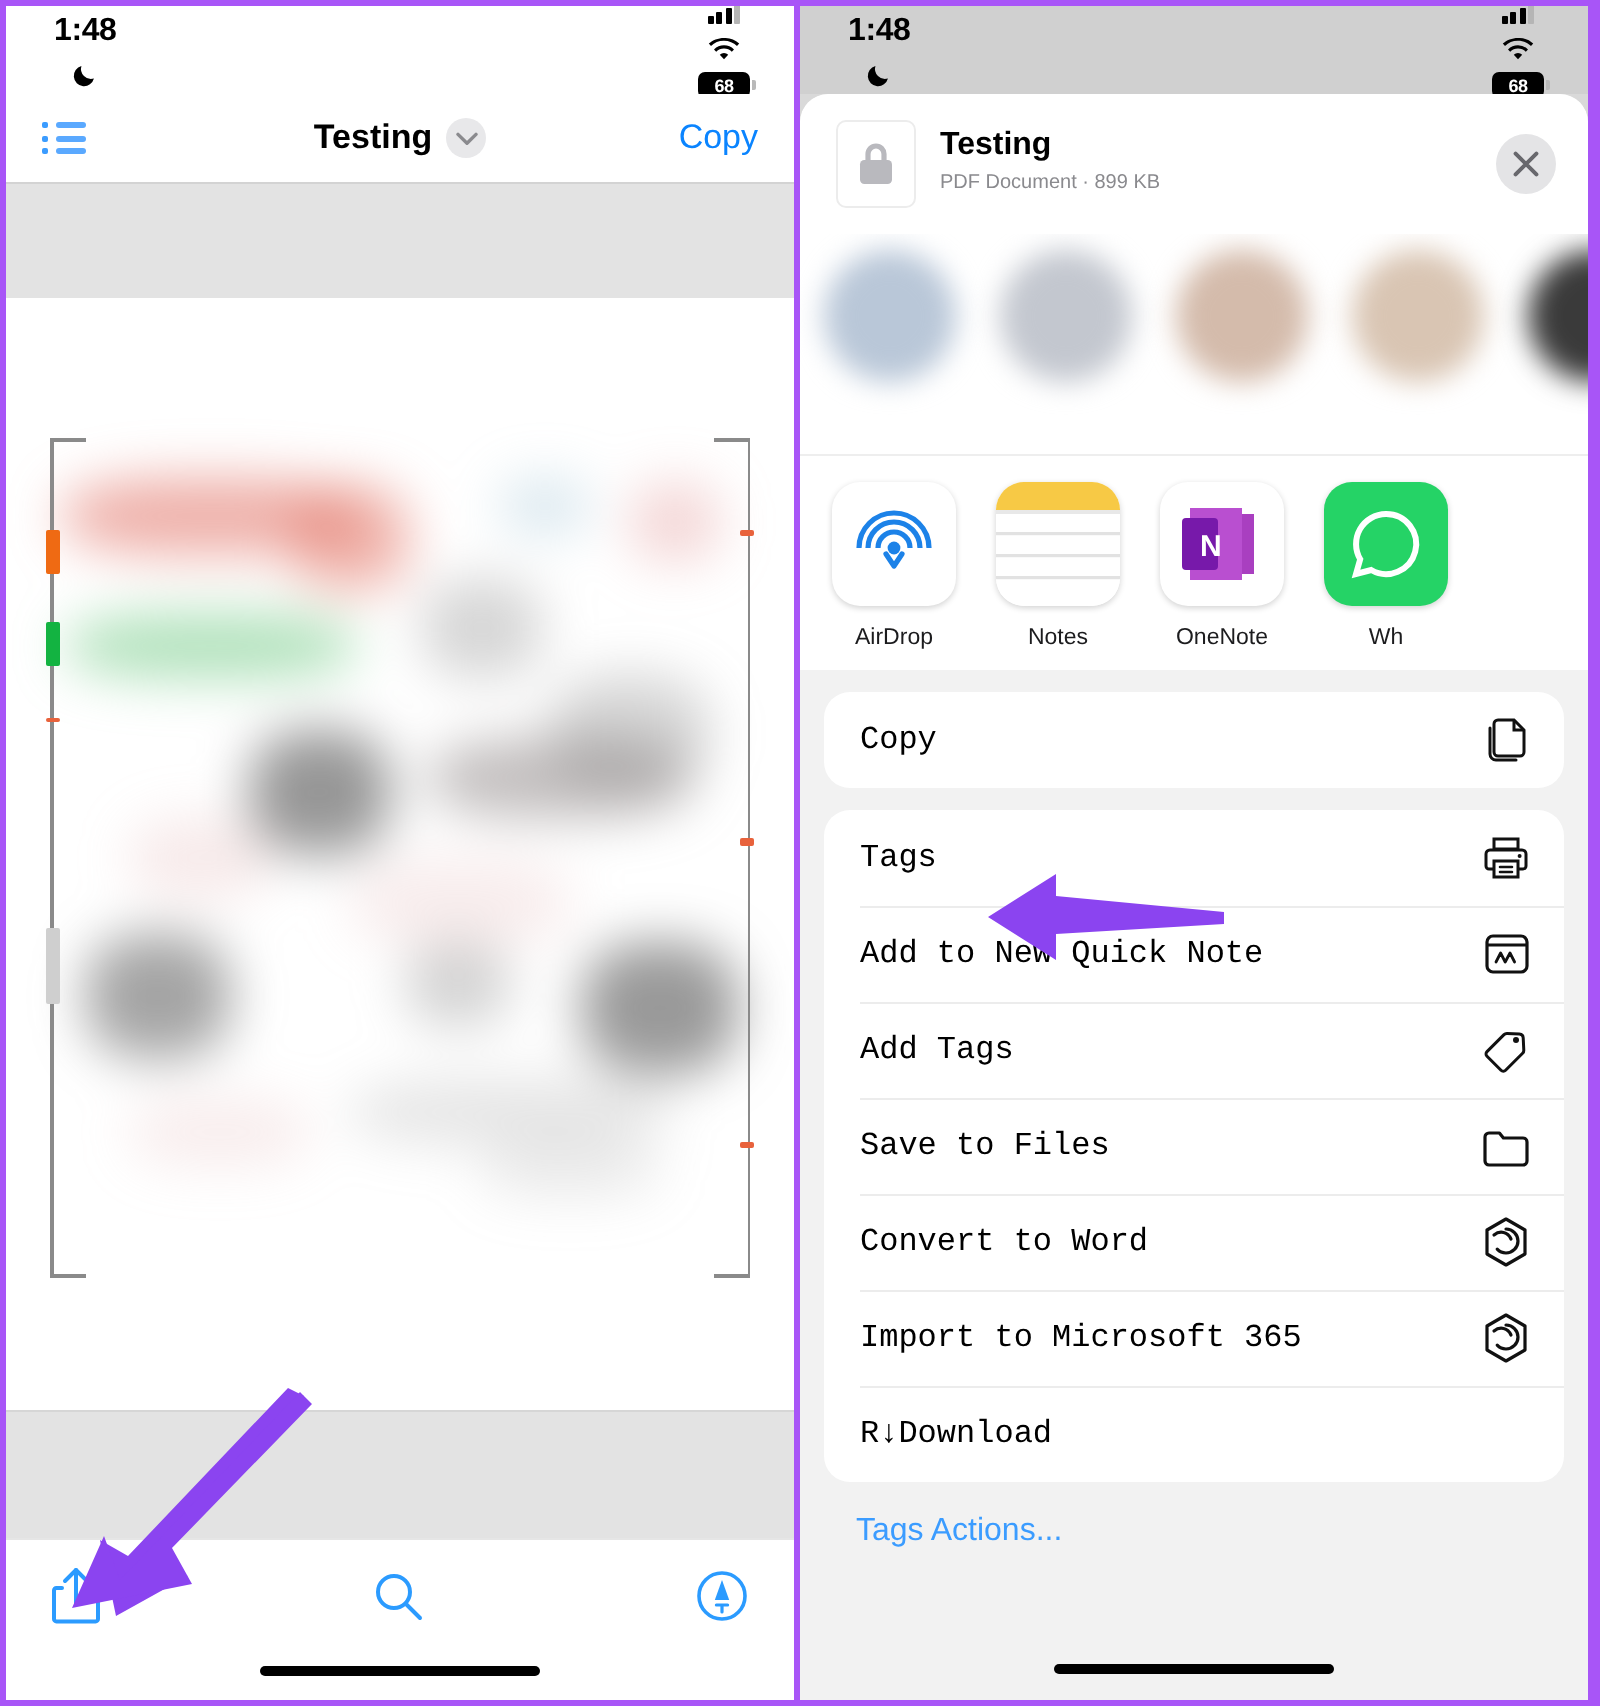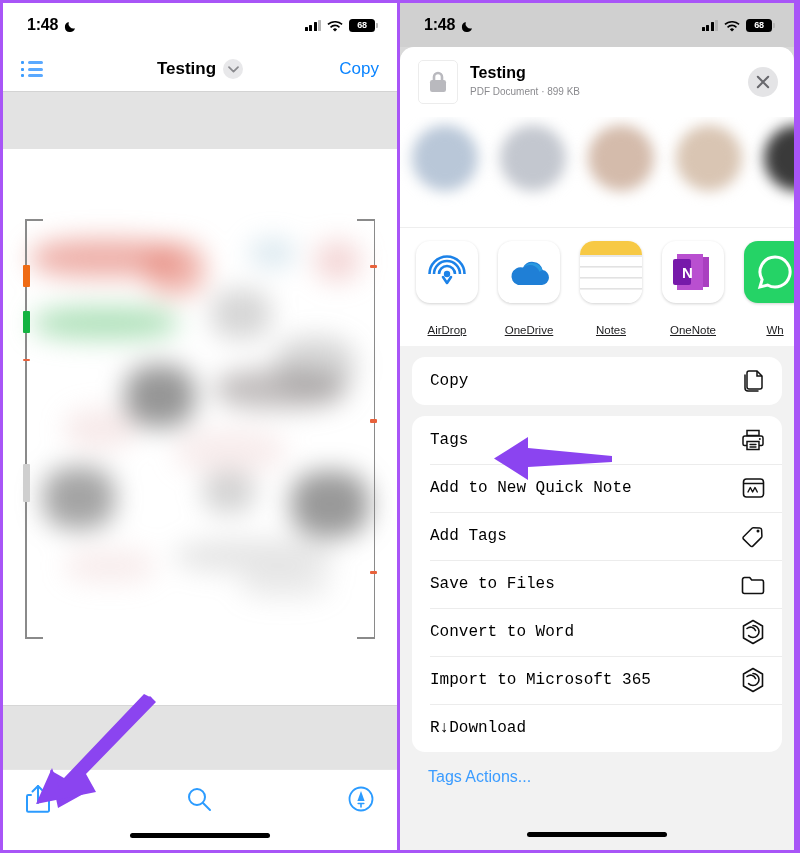--- a/index.html
+++ b/index.html
@@ -31,24 +31,24 @@
     overflow: hidden;
   }
 
   
   .statusbar {
     height: 44px;
     display: flex; align-items: center;
     justify-content: space-between;
     padding: 0 22px 0 24px;
   }
-  .sb-left { display: flex; align-items: center; gap: 6px; }
+  .sb-left { display: flex; align-items: center; gap: 6px; flex-direction: column; }
   .sb-time { font-size: 16px; font-weight: bold; color: #000; letter-spacing: -0.2px;}
   .moon { display:inline-block; width: 13px; height: 13px; position: relative; }
-  .sb-right { display: flex; align-items: center; gap: 6px; }
+  .sb-right { display: flex; align-items: center; gap: 6px; flex-direction: column; }
   .bars { display: flex; align-items: flex-end; gap: 1.5px; height: 11px; }
   .bars i { display:block; width: 3px; background: #000; border-radius: 0.5px; }
   .bars i:nth-child(1){height:4px}
   .bars i:nth-child(2){height:6px}
   .bars i:nth-child(3){height:8.5px}
   .bars i:nth-child(4){height:11px;background:#b5b5b5}
   .wifi { width: 16px; height: 12px; position: relative; }
   .battery {
     width: 26px; height: 13px; border-radius: 3.5px;
     background: #000; color: #fff; font-size: 9px; font-weight: bold;
@@ -137,21 +137,21 @@
     background:#fff; display:flex; gap:20px; padding:13px 0 10px 16px;
     border-top:1px solid #eee;
   }
   .app { width:62px; text-align:center; }
   .app-ico {
     width:62px;height:62px;border-radius:14px;background:#fff;
     box-shadow:0 1px 3px rgba(0,0,0,.18);
     display:flex;align-items:center;justify-content:center;overflow:hidden;
     position:relative;
   }
-  .app-name{font-size:11.5px;color:#1c1c1e;margin-top:21px;white-space:nowrap;text-decoration:underline;}
+  .app-name{font-size:11.5px;color:#1c1c1e;margin-top:10px;white-space:nowrap;}
   .group {
     background:#fff; margin:11px 12px 0 12px; border-radius:13px; overflow:hidden;
   }
   .row-item {
     height:48px; display:flex; align-items:center; padding:0 16px 0 18px;
     position:relative;
     font-family:Liberation Mono, monospace;
   }
   .row-item + .row-item:before {
     content:""; position:absolute; left:18px; right:0; top:0; height:1px; background:#ececec;
@@ -384,29 +384,20 @@
               <circle cx="22" cy="24" r="3.2" fill="#1c82e8"></circle>
               <path d="M14 24a8 8 0 0 1 16 0" stroke="#1c82e8" stroke-width="2.6" fill="none"></path>
               <path d="M9 24a13 13 0 0 1 26 0" stroke="#1c82e8" stroke-width="2.6" fill="none"></path>
               <path d="M4.5 24a17.5 17.5 0 0 1 35 0" stroke="#1c82e8" stroke-width="2.6" fill="none"></path>
               <path d="M18 27 L22 33 L26 27" stroke="#1c82e8" stroke-width="2.6" fill="none" stroke-linecap="round" stroke-linejoin="round"></path>
             </svg>
           </div>
           <div class="app-name">AirDrop</div>
         </div>
 
-        <div class="app">
-          <div class="app-ico">
-            <svg width="46" height="34" viewBox="0 0 46 34">
-              <path d="M12 30h24a7.5 7.5 0 0 0 .6-14.9A10.5 10.5 0 0 0 17 12.6 8 8 0 0 0 12 30z" fill="#1f7fd6"></path>
-              <path d="M17.5 12.5a10 10 0 0 1 16 4.2 8 8 0 0 1 3-1.4 11 11 0 0 0-19-3z" fill="#2a9ae0"></path>
-            </svg>
-          </div>
-          <div class="app-name">OneDrive</div>
-        </div>
 
         <div class="app">
           <div class="app-ico">
             <svg width="62" height="62" viewBox="0 0 62 62">
               <rect x="0" y="0" width="62" height="62" fill="#fff"></rect>
               <rect x="0" y="0" width="62" height="14" fill="#f7c945"></rect>
               <rect x="0" y="14" width="62" height="2" fill="#e8e8e8"></rect>
               <rect x="0" y="25" width="62" height="1.6" fill="#e2e2e2"></rect>
               <rect x="0" y="36" width="62" height="1.6" fill="#e2e2e2"></rect>
               <rect x="0" y="47" width="62" height="1.6" fill="#e2e2e2"></rect>

